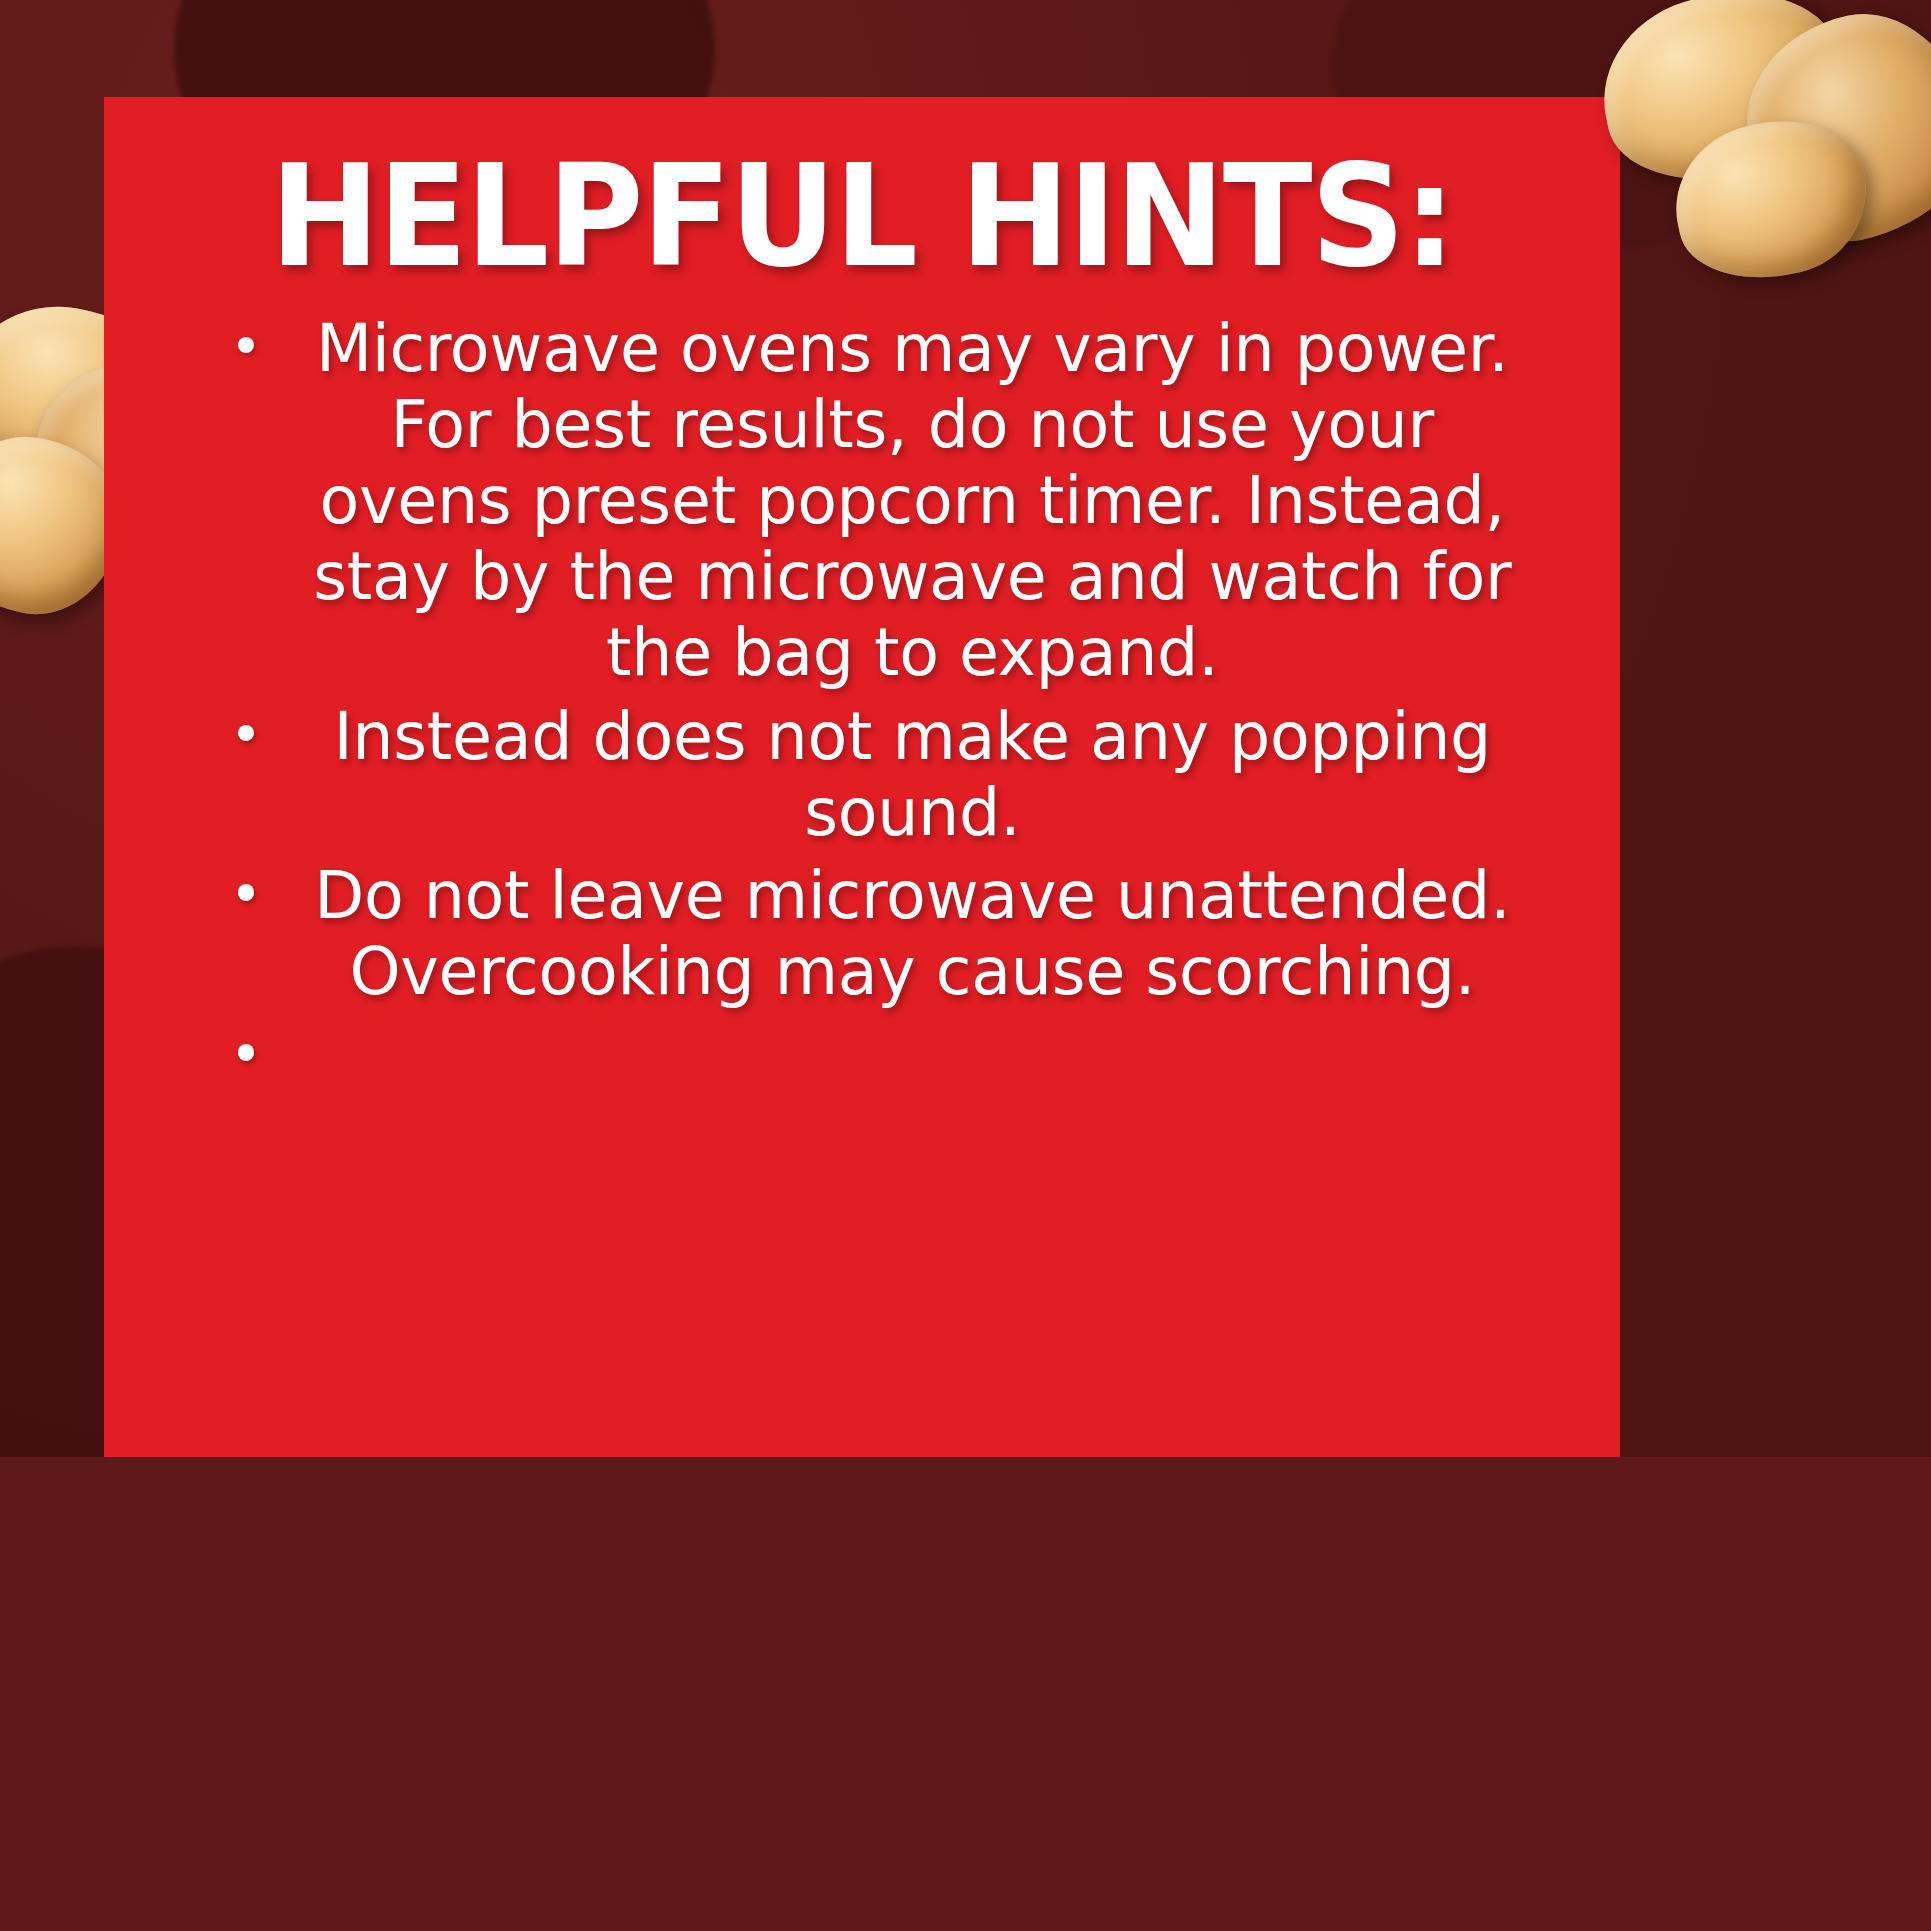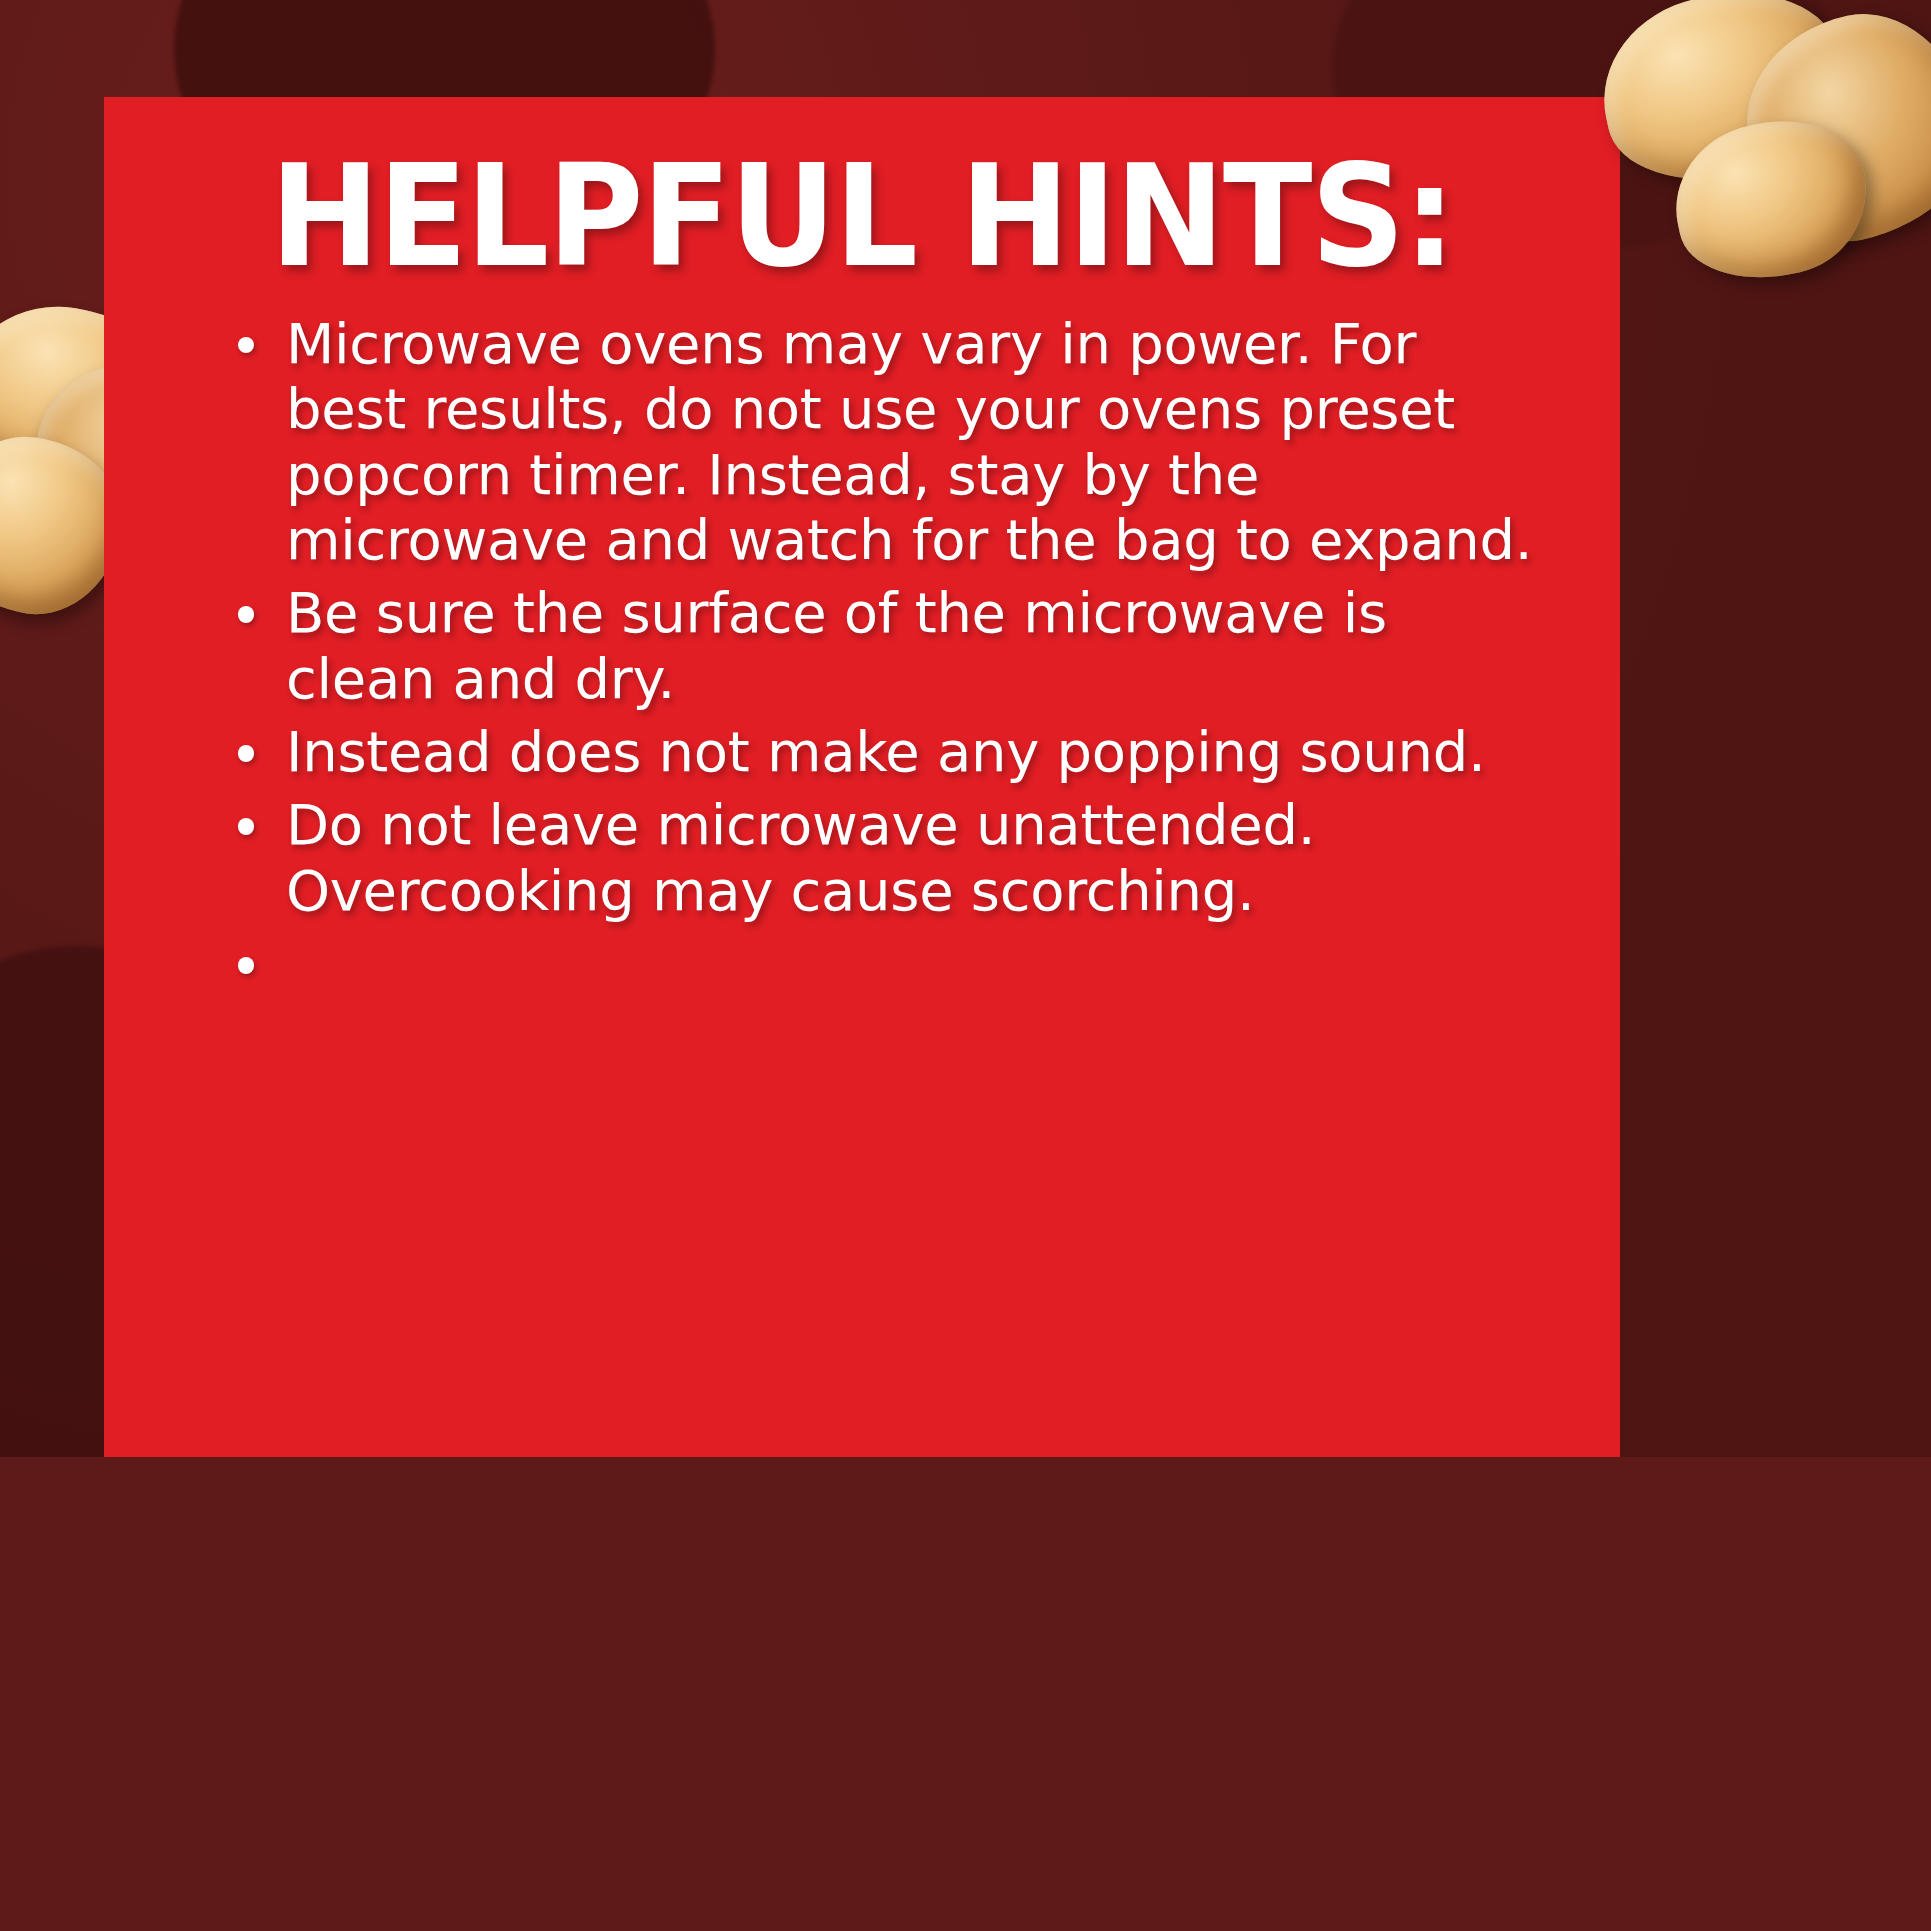--- a/index.html
+++ b/index.html
@@ -73,27 +73,28 @@
   }
 
   ul#hints {
     list-style: none;
     margin: 0;
     padding: 0 13.5px 0 58px;
   }
   ul#hints li {
     position: relative;
     color: #ffffff;
-    font-size: 56px;
+    font-size: 65px;
     line-height: 1.17;
     font-weight: 400;
     margin: 0 0 7.7px 0;
     padding-left: 56px;
     text-shadow: 2.9px 3.9px 6.8px rgba(0,0,0,0.32);
     letter-spacing: -0.3px;
+    text-align: center;
   }
   ul#hints li .bullet {
     position: absolute;
     left: 7.7px;
     top: 26px;
     width: 16.4px;
     height: 16.4px;
     border-radius: 50%;
     background: #ffffff;
     box-shadow: 1.9px 2.9px 4.8px rgba(0,0,0,0.28);
@@ -163,24 +164,20 @@
   <div id="panel">
     <div id="panel-inner">
       <h1 id="title">HELPFUL HINTS:</h1>
       <ul id="hints">
         <li>
           <span class="bullet"></span>
           <span>Microwave ovens may vary in power. For best results, do not use your ovens preset popcorn timer. Instead, stay by the microwave and watch for the bag to expand.</span>
         </li>
         <li>
           <span class="bullet"></span>
-          <span>Be sure the surface of the microwave is clean and dry.</span>
-        </li>
-        <li>
-          <span class="bullet"></span>
           <span>Instead does not make any popping sound.</span>
         </li>
         <li>
           <span class="bullet"></span>
           <span>Do not leave microwave unattended. Overcooking may cause scorching.</span>
         </li>
         <li>
           <span class="bullet"></span>
         </li>
       </ul>

